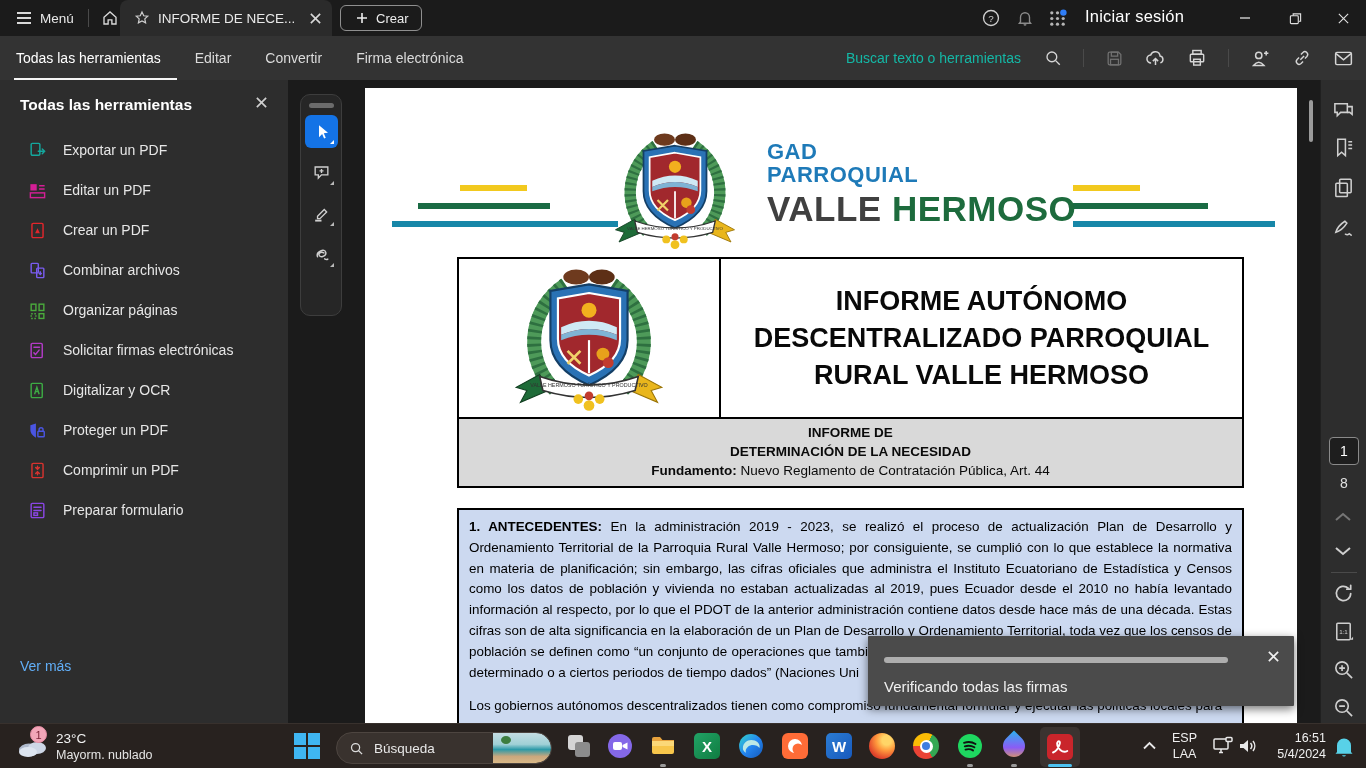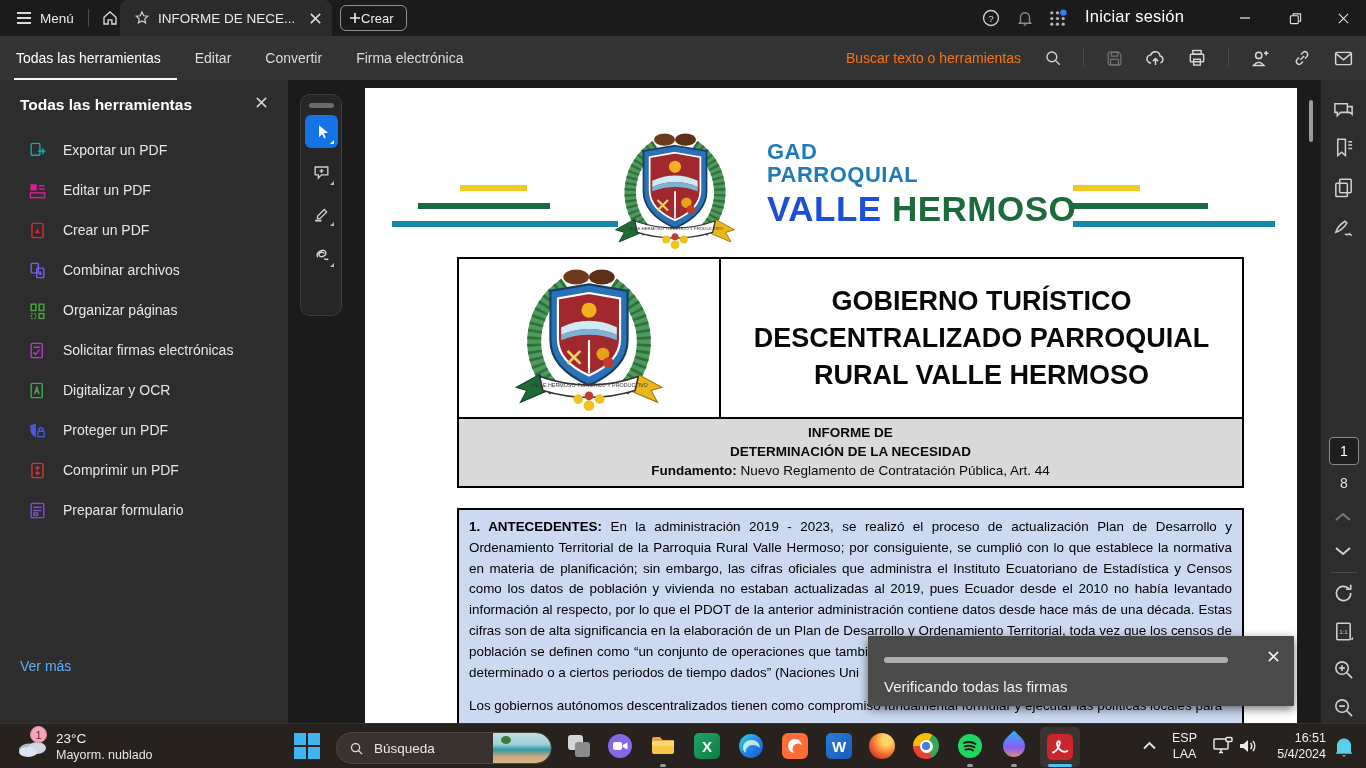--- a/index.html
+++ b/index.html
@@ -10,33 +10,33 @@
   svg { display:block; }
 
   
   .titlebar { position:absolute; left:0; top:0; width:1366px; height:36px; background:#1b1b1b; }
   .tb-row { position:absolute; display:flex; align-items:center; }
   .menu-label { color:#e8e8e8; font-size:13.5px; margin-left:8px; }
   .tb-divider { width:1px; height:18px; background:#4a4a4a; }
   .doc-tab { position:absolute; left:120px; top:0; width:212px; height:36px; background:#2b2b2b;
              border-radius:8px 8px 0 0; display:flex; align-items:center; padding:0 10px 0 14px; }
   .doc-tab-title { color:#e9e9e9; font-size:13.5px; white-space:nowrap; overflow:hidden; flex:1; margin:0 8px; }
-  .create-btn { position:absolute; left:340px; top:5px; height:26px; padding:0 12px 0 8px; border:1px solid #8f8f8f;
-                border-radius:6px; display:flex; align-items:center; gap:0; color:#ededed; font-size:13px;justify-content:center; }
+  .create-btn { position:absolute; left:340px; top:5px; height:26px; padding:0 12px 0 15px; border:1px solid #8f8f8f;
+                border-radius:6px; display:flex; align-items:center; gap:8px; color:#ededed; font-size:13px;justify-content:center; }
   .signin { position:absolute; left:1085px; top:7px; color:#ffffff; font-size:16.5px; font-weight:400; letter-spacing:.2px; }
   .winbtn { position:absolute; top:0; width:46px; height:36px; display:flex; align-items:center; justify-content:center; }
 
   
   .toolbar { position:absolute; left:0; top:36px; width:1366px; height:44px; background:#333333; }
   .tool-tabs { position:absolute; left:16px; top:0; height:44px; display:flex; align-items:center; gap:34px; }
   .tool-tab { color:#dcdcdc; font-size:14px; position:relative; height:44px; display:flex; align-items:center; }
   .tool-tab.active { color:#ffffff; }
   .tab-underline { position:absolute; left:14px; bottom:0; width:163px; height:2.5px; background:#f5f5f5; }
   .tb-right { position:absolute; right:12px; top:0; height:44px; display:flex; align-items:center; gap:21px; color:#c9c9c9; }
-  .search-lbl { color:#f97316; font-size:14px; margin-right:2px;margin-left:36px; }
+  .search-lbl { color:#14b8a6; font-size:14px; margin-right:2px;margin-left:36px; }
 
   
   .left-panel { position:absolute; left:0; top:80px; width:288px; height:643px; background:#2d2d2d; }
   .lp-header { position:absolute; left:20px; top:16px; color:#ffffff; font-size:15.5px; font-weight:bold; }
   .lp-close { position:absolute; right:20px; top:16px; }
   .lp-items { position:absolute; left:0; top:50px; width:316px; display:flex; flex-direction:column; }
   .tool-item { height:40px; display:flex; align-items:center; gap:16px; padding-left:28px; cursor:default; }
   .tool-item .lbl { color:#e6e6e6; font-size:14px; }
   .ver-mas { position:absolute; left:20px; top:578px; color:#61aef7; font-size:14px; }
 
@@ -423,34 +423,34 @@
       <div class="hline" style="left:708px; top:115px; width:135px; background:#1a6b44"></div>
       <div class="hline" style="left:708px; top:133px; width:202px; background:#1787a8"></div>
 
       <svg class="abs" style="left:240px; top:40px" width="140" height="123" viewBox="0 0 160 140">
           <use href="#crest"></use>
         </svg>
       <div class="gad-text">
         <div class="gad-l1" style="color:#1e7ab8">GAD</div>
         <div class="gad-l1" style="color:#1e7ab8">PARROQUIAL</div>
         <div class="gad-big">
-          <span style="color:#1d4ed8">VALLE</span>
+          <span style="color:#404040">VALLE</span>
           <span style="color:#1d6b3d">HERMOSO</span>
         </div>
       </div>
 
       <div class="doc-table">
         <div class="dt-row1">
           <div class="dt-cell-crest">
             <svg width="172" height="150" viewBox="0 0 160 140">
                 <use href="#crest"></use>
               </svg>
           </div>
           <div class="dt-cell-title">
-            <div class="dt-title-line">GOBIERNO TURÍSTICO</div>
+            <div class="dt-title-line">INFORME AUTÓNOMO</div>
             <div class="dt-title-line">DESCENTRALIZADO PARROQUIAL</div>
             <div class="dt-title-line">RURAL VALLE HERMOSO</div>
           </div>
         </div>
         <div class="dt-row2">
           <div class="info-b">INFORME DE</div>
           <div class="info-b">DETERMINACIÓN DE LA NECESIDAD</div>
           <div class="info-f"><span style="font-weight:bold">Fundamento:</span><span> Nuevo Reglamento de Contratación Pública, Art. 44</span></div>
         </div>
       </div>

